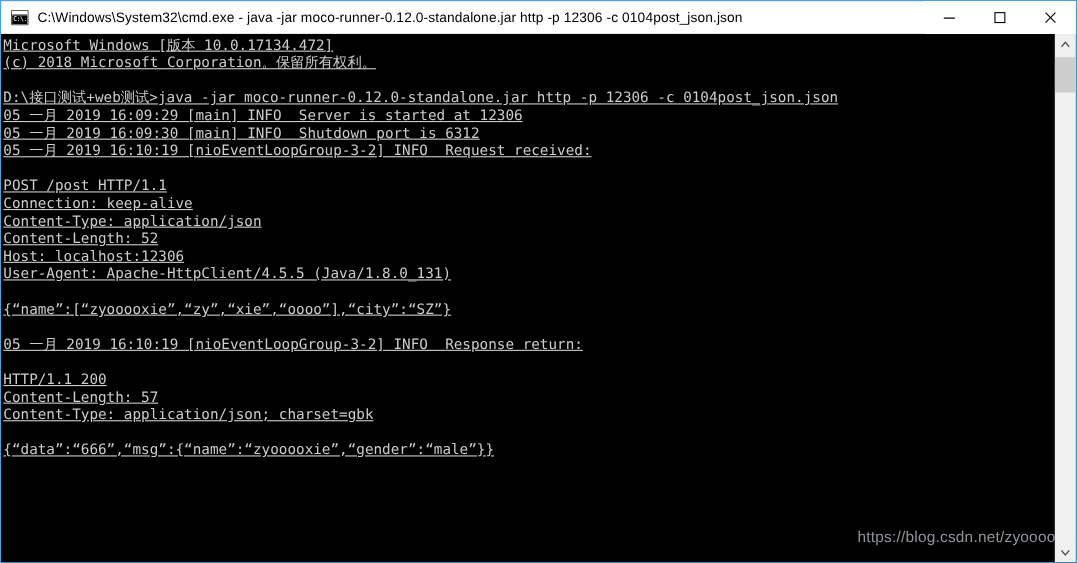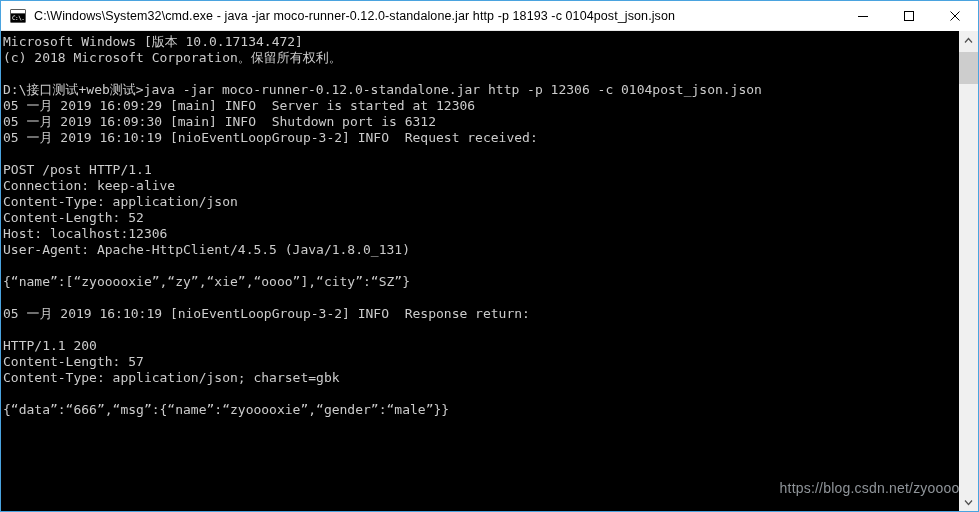--- a/index.html
+++ b/index.html
@@ -117,20 +117,21 @@
     padding: 3px 0 0 2px;
     white-space: pre;
     overflow: hidden;
     box-sizing: border-box;
     position: relative;
   }
   .console .line {
     height: 16px;
     white-space: pre;
     letter-spacing: 0px;
+    text-decoration: underline;
   }
   .console .line.blank { color: transparent; }
 
   
   .watermark {
     position: absolute;
     right: 0px;
     bottom: 15px;
     font-family: "Liberation Sans", sans-serif;
     font-size: 14px;
@@ -178,21 +179,21 @@
 <body>
 
 <div class="window">
 
   <div class="titlebar">
     <div class="app-icon">
       <div class="ic-top"></div>
       <div class="ic-body"></div>
       <div class="ic-text">C:\.</div>
     </div>
-    <div class="title-text">C:\Windows\System32\cmd.exe - java   -jar moco-runner-0.12.0-standalone.jar http -p 18193 -c 0104post_json.json</div>
+    <div class="title-text">C:\Windows\System32\cmd.exe - java   -jar moco-runner-0.12.0-standalone.jar http -p 12306 -c 0104post_json.json</div>
 
     <div class="caption-buttons">
       <div class="cap-btn">
         <svg width="12" height="12" viewBox="0 0 12 12" aria-hidden="true">
           <line x1="1" y1="6.5" x2="11" y2="6.5" stroke="#000000" stroke-width="1"></line>
         </svg>
       </div>
       <div class="cap-btn">
         <svg width="12" height="12" viewBox="0 0 12 12" aria-hidden="true">
           <rect x="1.5" y="1.5" width="9" height="9" fill="none" stroke="#000000" stroke-width="1"></rect>

